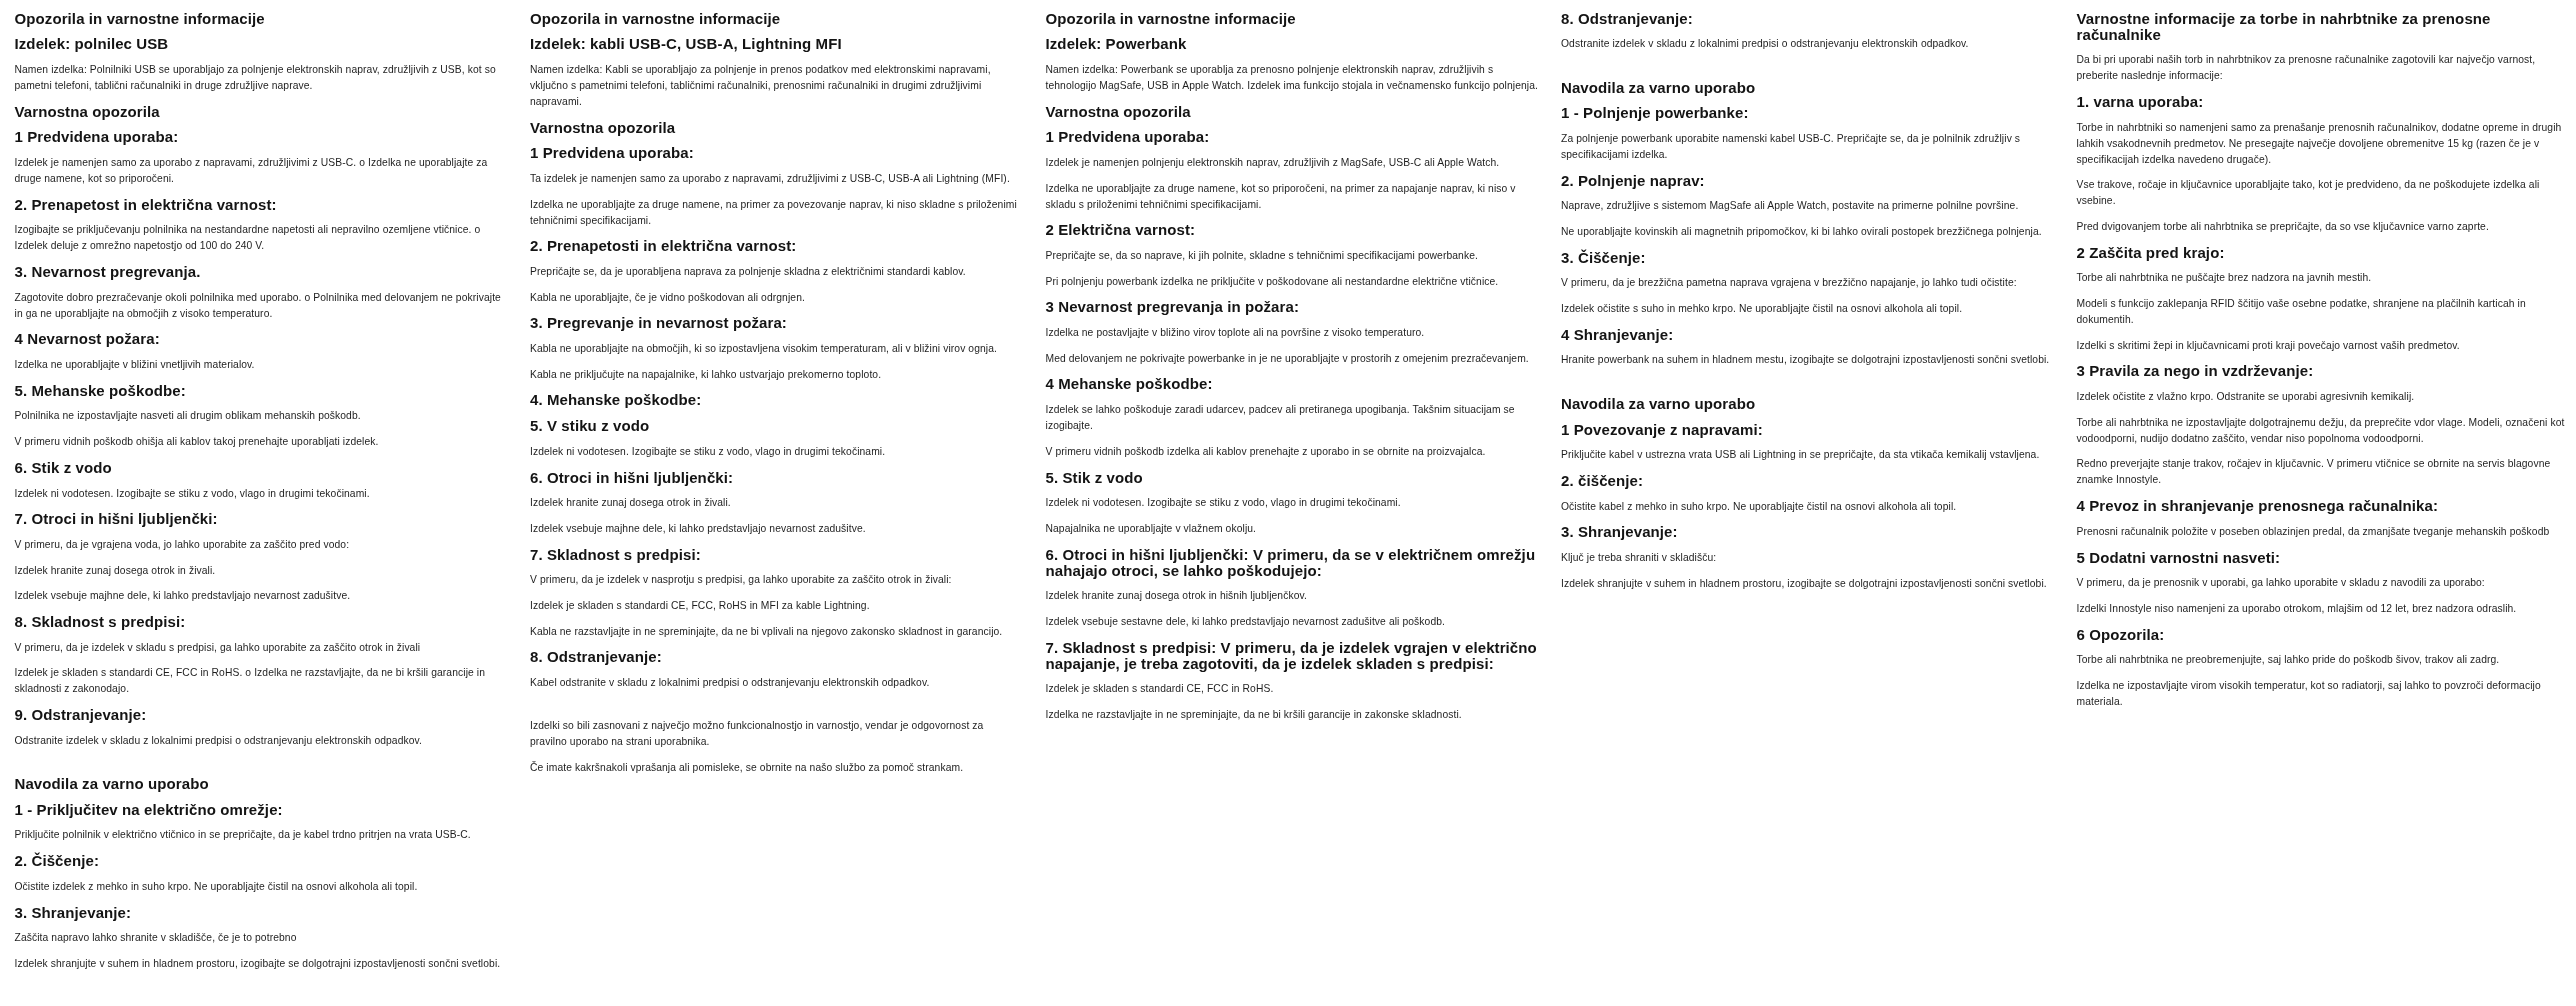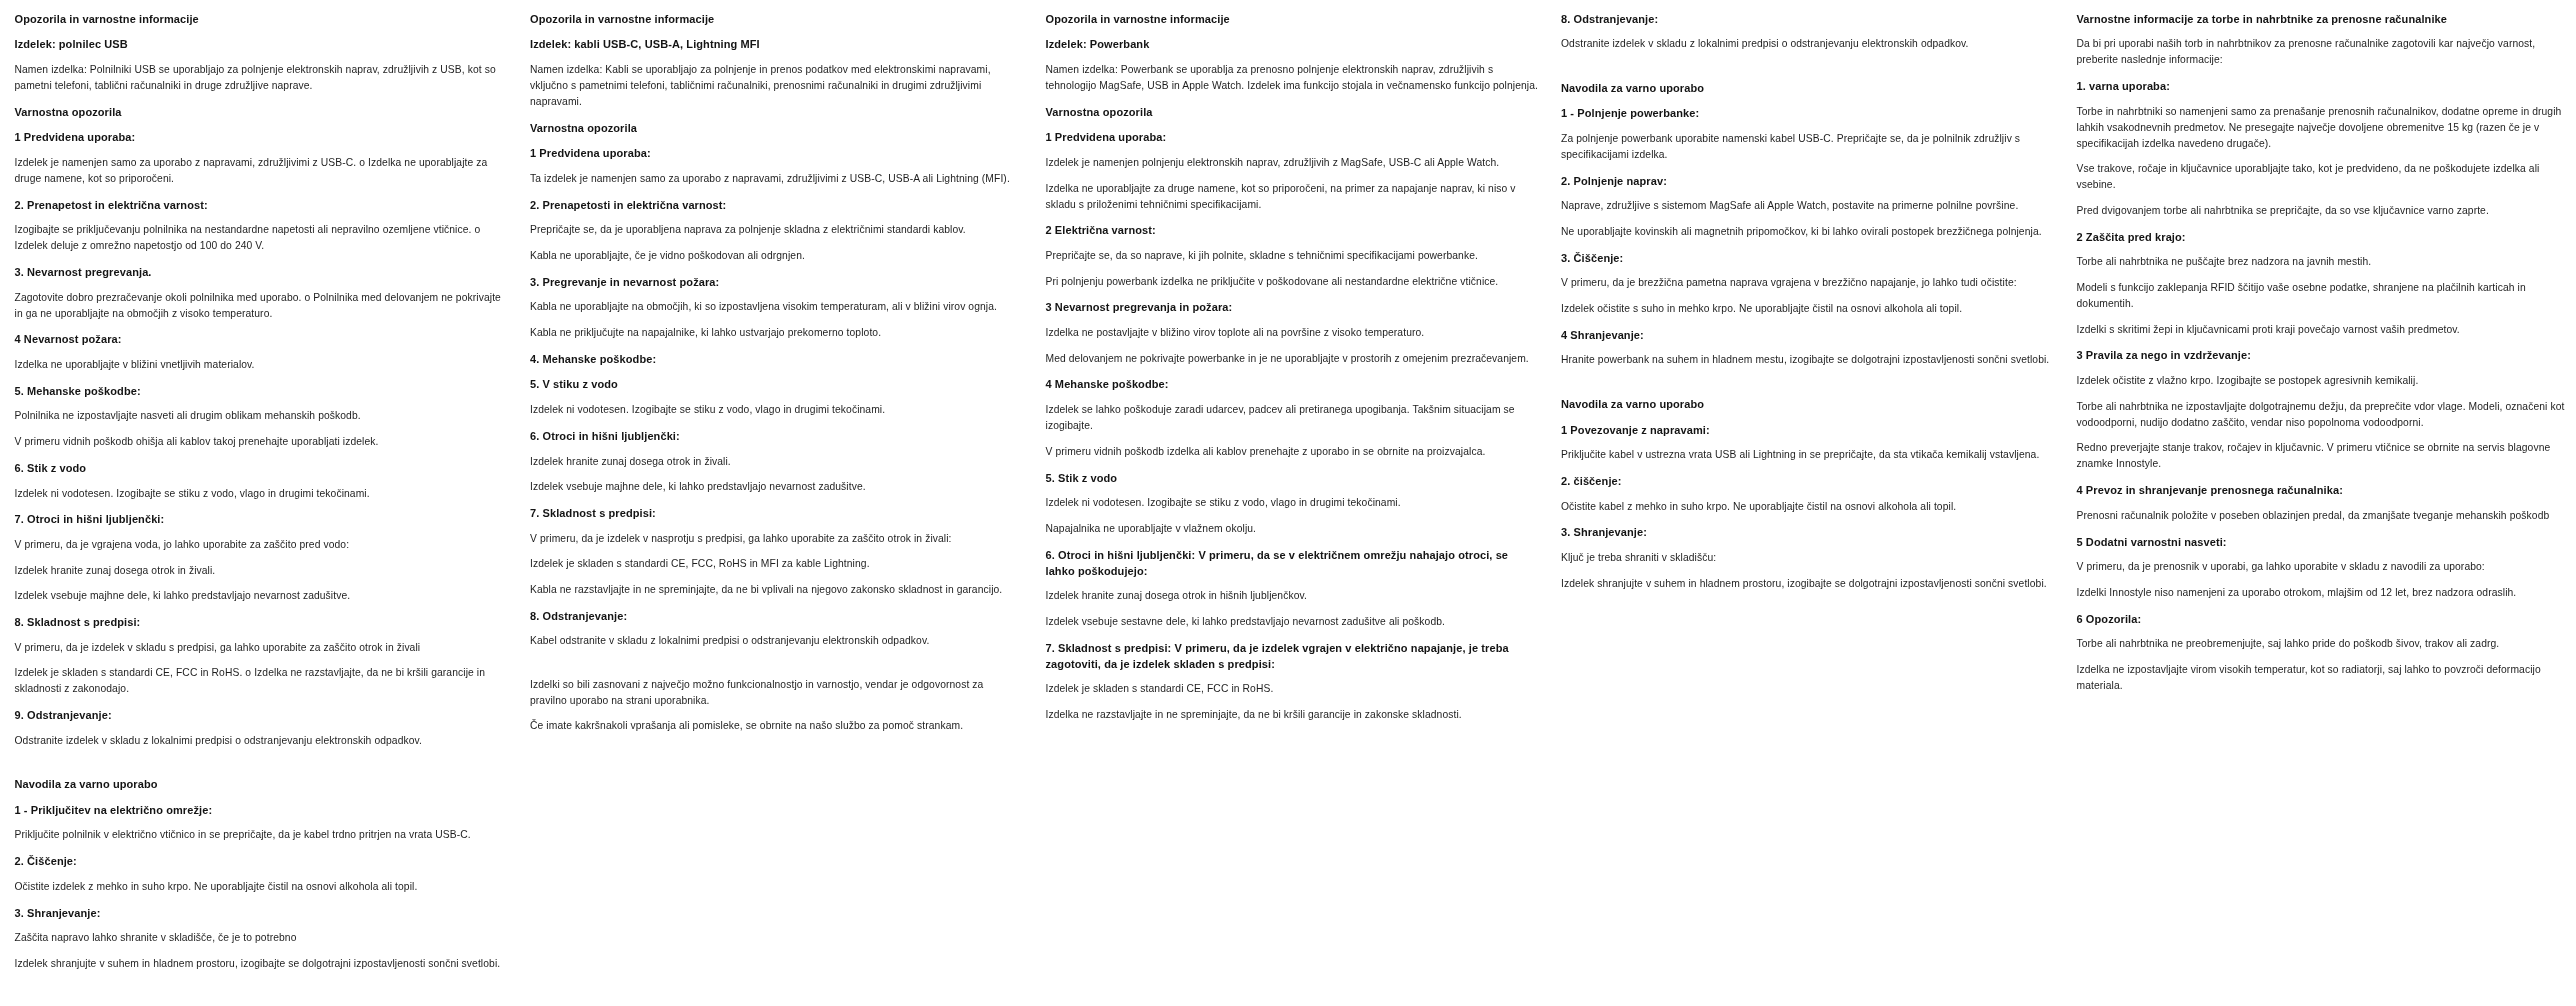--- a/index.html
+++ b/index.html
@@ -30,21 +30,21 @@
     width: 493px;
   }
   .block {
     margin: 9.7px 0 0 0;
     font-size: 10.3px;
     line-height: 16px;
     letter-spacing: 0.1px;
   }
   .column .block:first-child { margin-top: 0; }
   h3.block.head {
-    font-size: 11px;
+    font-size: 15px;
     font-weight: 700;
     color: #141414;
   }
   p.block.body {
     font-weight: 400;
     color: #1e1e1e;
   }
   .spacer {
     height: 8px;
     margin: 9.7px 0 0 0;
@@ -93,20 +93,21 @@
         <p class="block body">Zaščita napravo lahko shranite v skladišče, če je to potrebno</p>
         <p class="block body">Izdelek shranjujte v suhem in hladnem prostoru, izogibajte se dolgotrajni izpostavljenosti sončni svetlobi.</p>
       </div>
       <div class="column">
         <h3 class="block head">Opozorila in varnostne informacije</h3>
         <h3 class="block head">Izdelek: kabli USB-C, USB-A, Lightning MFI</h3>
         <p class="block body">Namen izdelka: Kabli se uporabljajo za polnjenje in prenos podatkov med elektronskimi napravami, vključno s pametnimi telefoni, tabličnimi računalniki, prenosnimi računalniki in drugimi združljivimi napravami.</p>
         <h3 class="block head">Varnostna opozorila</h3>
         <h3 class="block head">1 Predvidena uporaba:</h3>
         <p class="block body">Ta izdelek je namenjen samo za uporabo z napravami, združljivimi z USB-C, USB-A ali Lightning (MFI).</p>
+        <p class="block body">Izdelka ne uporabljajte za druge namene, na primer za povezovanje naprav, ki niso skladne s priloženimi tehničnimi specifikacijami.</p>
         <h3 class="block head">2. Prenapetosti in električna varnost:</h3>
         <p class="block body">Prepričajte se, da je uporabljena naprava za polnjenje skladna z električnimi standardi kablov.</p>
         <p class="block body">Kabla ne uporabljajte, če je vidno poškodovan ali odrgnjen.</p>
         <h3 class="block head">3. Pregrevanje in nevarnost požara:</h3>
         <p class="block body">Kabla ne uporabljajte na območjih, ki so izpostavljena visokim temperaturam, ali v bližini virov ognja.</p>
         <p class="block body">Kabla ne priključujte na napajalnike, ki lahko ustvarjajo prekomerno toploto.</p>
         <h3 class="block head">4. Mehanske poškodbe:</h3>
         <h3 class="block head">5. V stiku z vodo</h3>
         <p class="block body">Izdelek ni vodotesen. Izogibajte se stiku z vodo, vlago in drugimi tekočinami.</p>
         <h3 class="block head">6. Otroci in hišni ljubljenčki:</h3>
@@ -179,21 +180,21 @@
         <p class="block body">Da bi pri uporabi naših torb in nahrbtnikov za prenosne računalnike zagotovili kar največjo varnost, preberite naslednje informacije:</p>
         <h3 class="block head">1. varna uporaba:</h3>
         <p class="block body">Torbe in nahrbtniki so namenjeni samo za prenašanje prenosnih računalnikov, dodatne opreme in drugih lahkih vsakodnevnih predmetov. Ne presegajte največje dovoljene obremenitve 15 kg (razen če je v specifikacijah izdelka navedeno drugače).</p>
         <p class="block body">Vse trakove, ročaje in ključavnice uporabljajte tako, kot je predvideno, da ne poškodujete izdelka ali vsebine.</p>
         <p class="block body">Pred dvigovanjem torbe ali nahrbtnika se prepričajte, da so vse ključavnice varno zaprte.</p>
         <h3 class="block head">2 Zaščita pred krajo:</h3>
         <p class="block body">Torbe ali nahrbtnika ne puščajte brez nadzora na javnih mestih.</p>
         <p class="block body">Modeli s funkcijo zaklepanja RFID ščitijo vaše osebne podatke, shranjene na plačilnih karticah in dokumentih.</p>
         <p class="block body">Izdelki s skritimi žepi in ključavnicami proti kraji povečajo varnost vaših predmetov.</p>
         <h3 class="block head">3 Pravila za nego in vzdrževanje:</h3>
-        <p class="block body">Izdelek očistite z vlažno krpo. Izogibajte se postopek agresivnih kemikalij.</p>
+        <p class="block body">Izdelek očistite z vlažno krpo. Odstranite se uporabi agresivnih kemikalij.</p>
         <p class="block body">Torbe ali nahrbtnika ne izpostavljajte dolgotrajnemu dežju, da preprečite vdor vlage. Modeli, označeni kot vodoodporni, nudijo dodatno zaščito, vendar niso popolnoma vodoodporni.</p>
         <p class="block body">Redno preverjajte stanje trakov, ročajev in ključavnic. V primeru vtičnice se obrnite na servis blagovne znamke Innostyle.</p>
         <h3 class="block head">4 Prevoz in shranjevanje prenosnega računalnika:</h3>
         <p class="block body">Prenosni računalnik položite v poseben oblazinjen predal, da zmanjšate tveganje mehanskih poškodb</p>
         <h3 class="block head">5 Dodatni varnostni nasveti:</h3>
         <p class="block body">V primeru, da je prenosnik v uporabi, ga lahko uporabite v skladu z navodili za uporabo:</p>
         <p class="block body">Izdelki Innostyle niso namenjeni za uporabo otrokom, mlajšim od 12 let, brez nadzora odraslih.</p>
         <h3 class="block head">6 Opozorila:</h3>
         <p class="block body">Torbe ali nahrbtnika ne preobremenjujte, saj lahko pride do poškodb šivov, trakov ali zadrg.</p>
         <p class="block body">Izdelka ne izpostavljajte virom visokih temperatur, kot so radiatorji, saj lahko to povzroči deformacijo materiala.</p>

